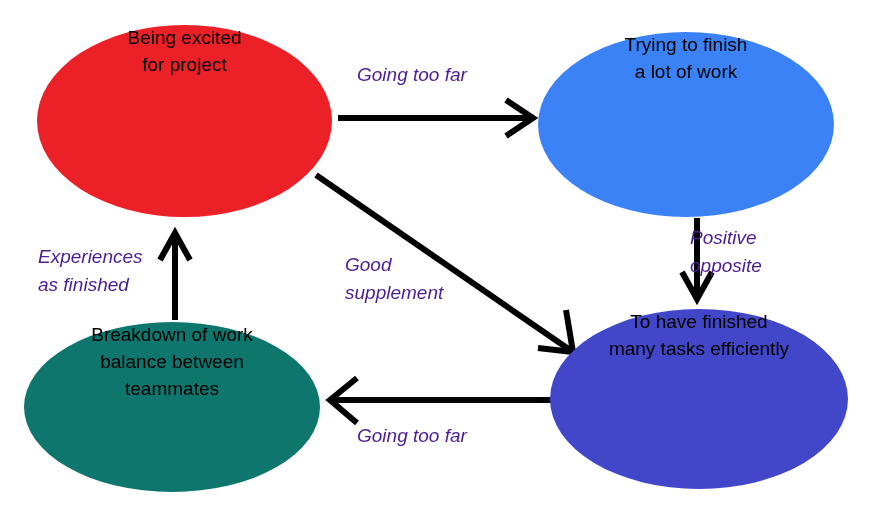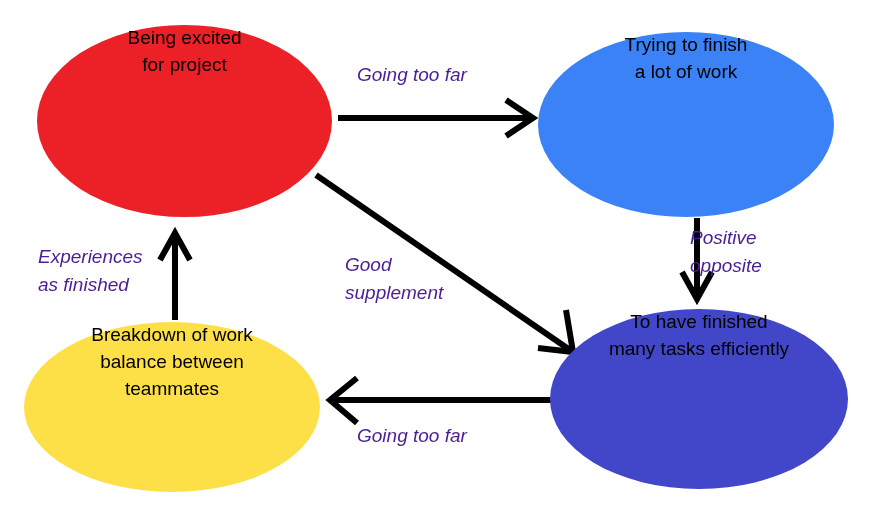--- a/index.html
+++ b/index.html
@@ -116,21 +116,21 @@
   <div class="node" id="node-green" style="background: #3b82f6;">
     <div class="node-label">Trying to finish
 a lot of work</div>
   </div>
 
   <div class="node" id="node-blue" style="background: rgb(65, 71, 200);">
     <div class="node-label">To have finished
 many tasks efficiently</div>
   </div>
 
-  <div class="node" id="node-yellow" style="background: #fde047;">
+  <div class="node" id="node-yellow" style="background: #0f766e;">
     <div class="node-label">Breakdown of work
 balance between
 teammates</div>
   </div>
 
   <div class="edge-label" id="lbl-going-too-far-top">Going too far</div>
   <div class="edge-label" id="lbl-positive-opposite">Positive
 opposite</div>
   <div class="edge-label" id="lbl-good-supplement">Good
 supplement</div>

